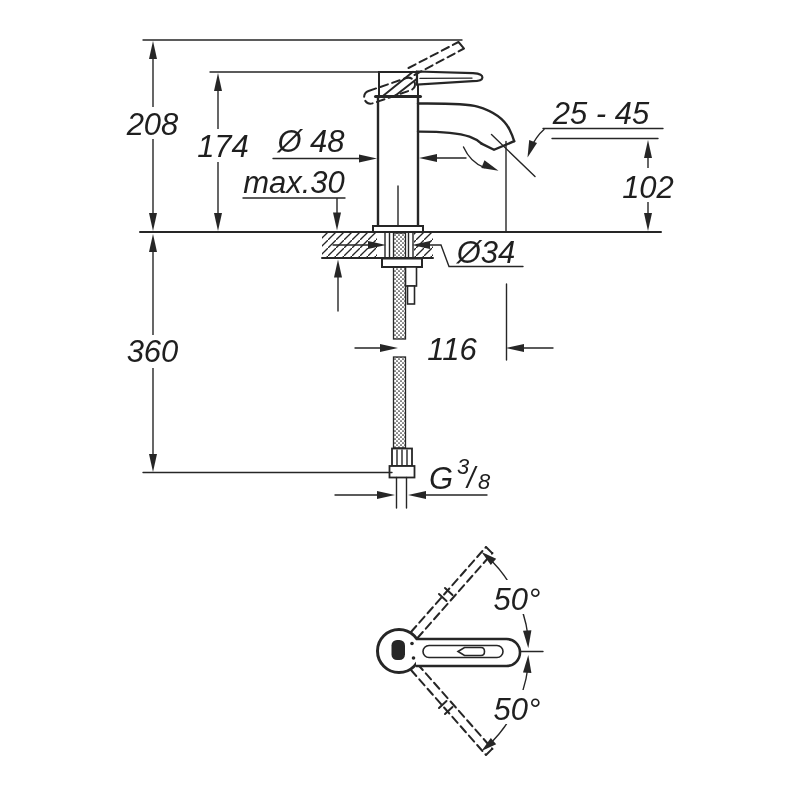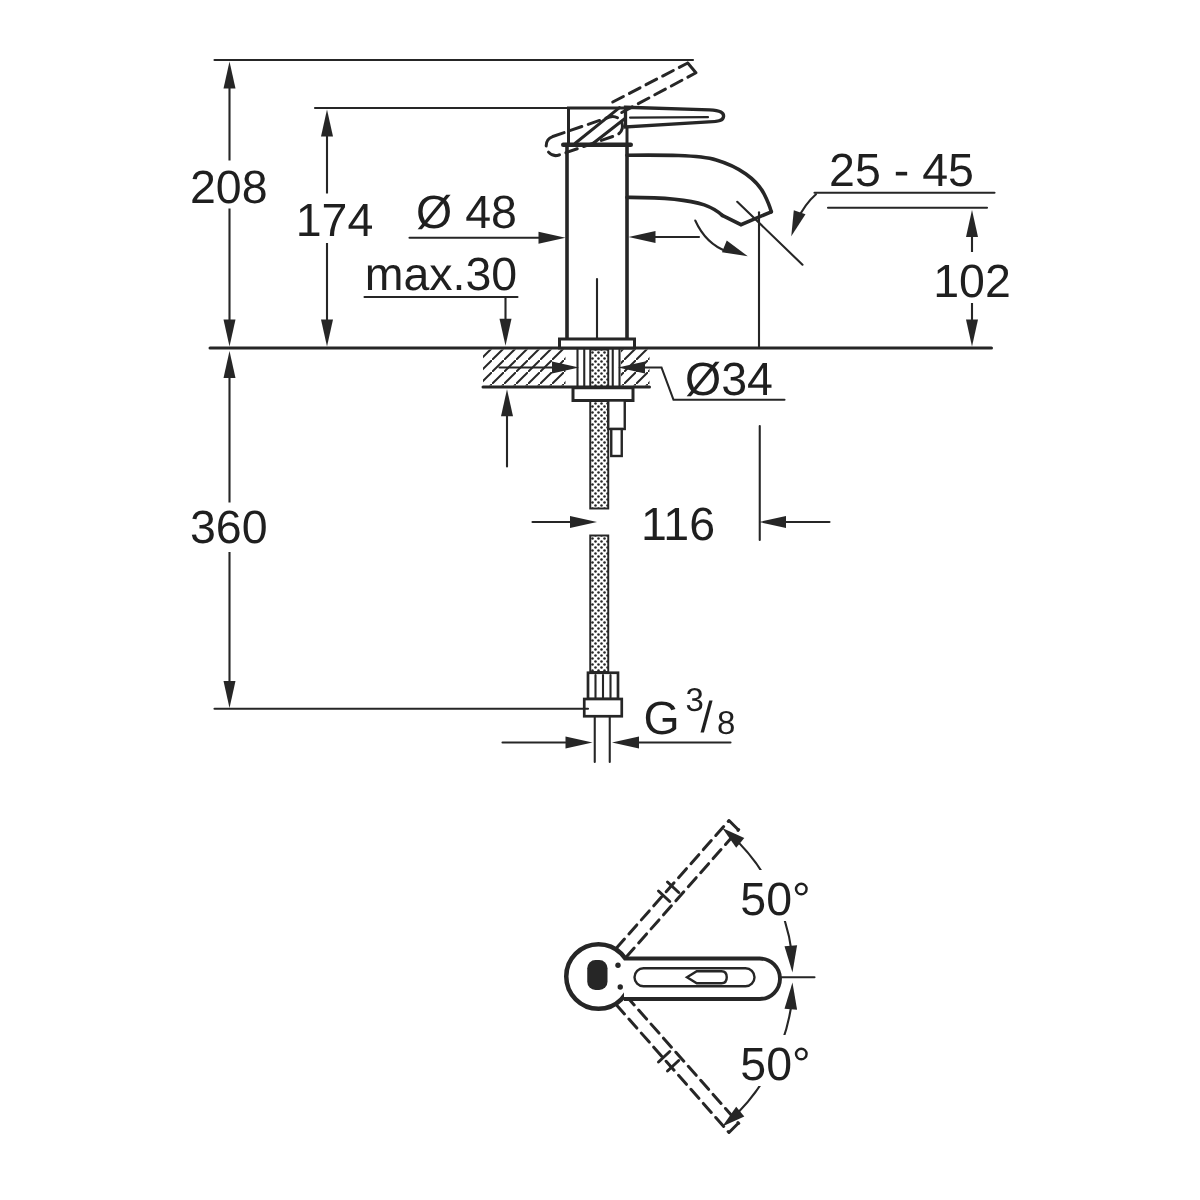--- a/index.html
+++ b/index.html
@@ -1,16 +1,16 @@
 <!DOCTYPE html>
 <html><head>
 <meta charset="utf-8">
 <style>
   html,body{margin:0;padding:0;background:#ffffff;}
-  .stage{width:800px;height:800px;background:#ffffff;position:relative;overflow:hidden;}
+  .stage{width:800px;height:800px;background:#ffffff;position:relative;overflow:hidden;font-style:italic;}
   svg{display:block;}
   
   .thin  {stroke:#262626;stroke-width:1.4;fill:none;stroke-linecap:round;}
   .med   {stroke:#262626;stroke-width:2;fill:none;stroke-linecap:round;}
   .thick {stroke:#262626;stroke-width:2.4;fill:none;stroke-linecap:round;}
   .xthick{stroke:#262626;stroke-width:3;fill:none;stroke-linecap:round;}
   .wfill {fill:#ffffff;}
   .arr   {fill:#262626;stroke:none;}
   .dash  {stroke-dasharray:8 4.5;}
   .bg    {fill:#ffffff;stroke:none;}

